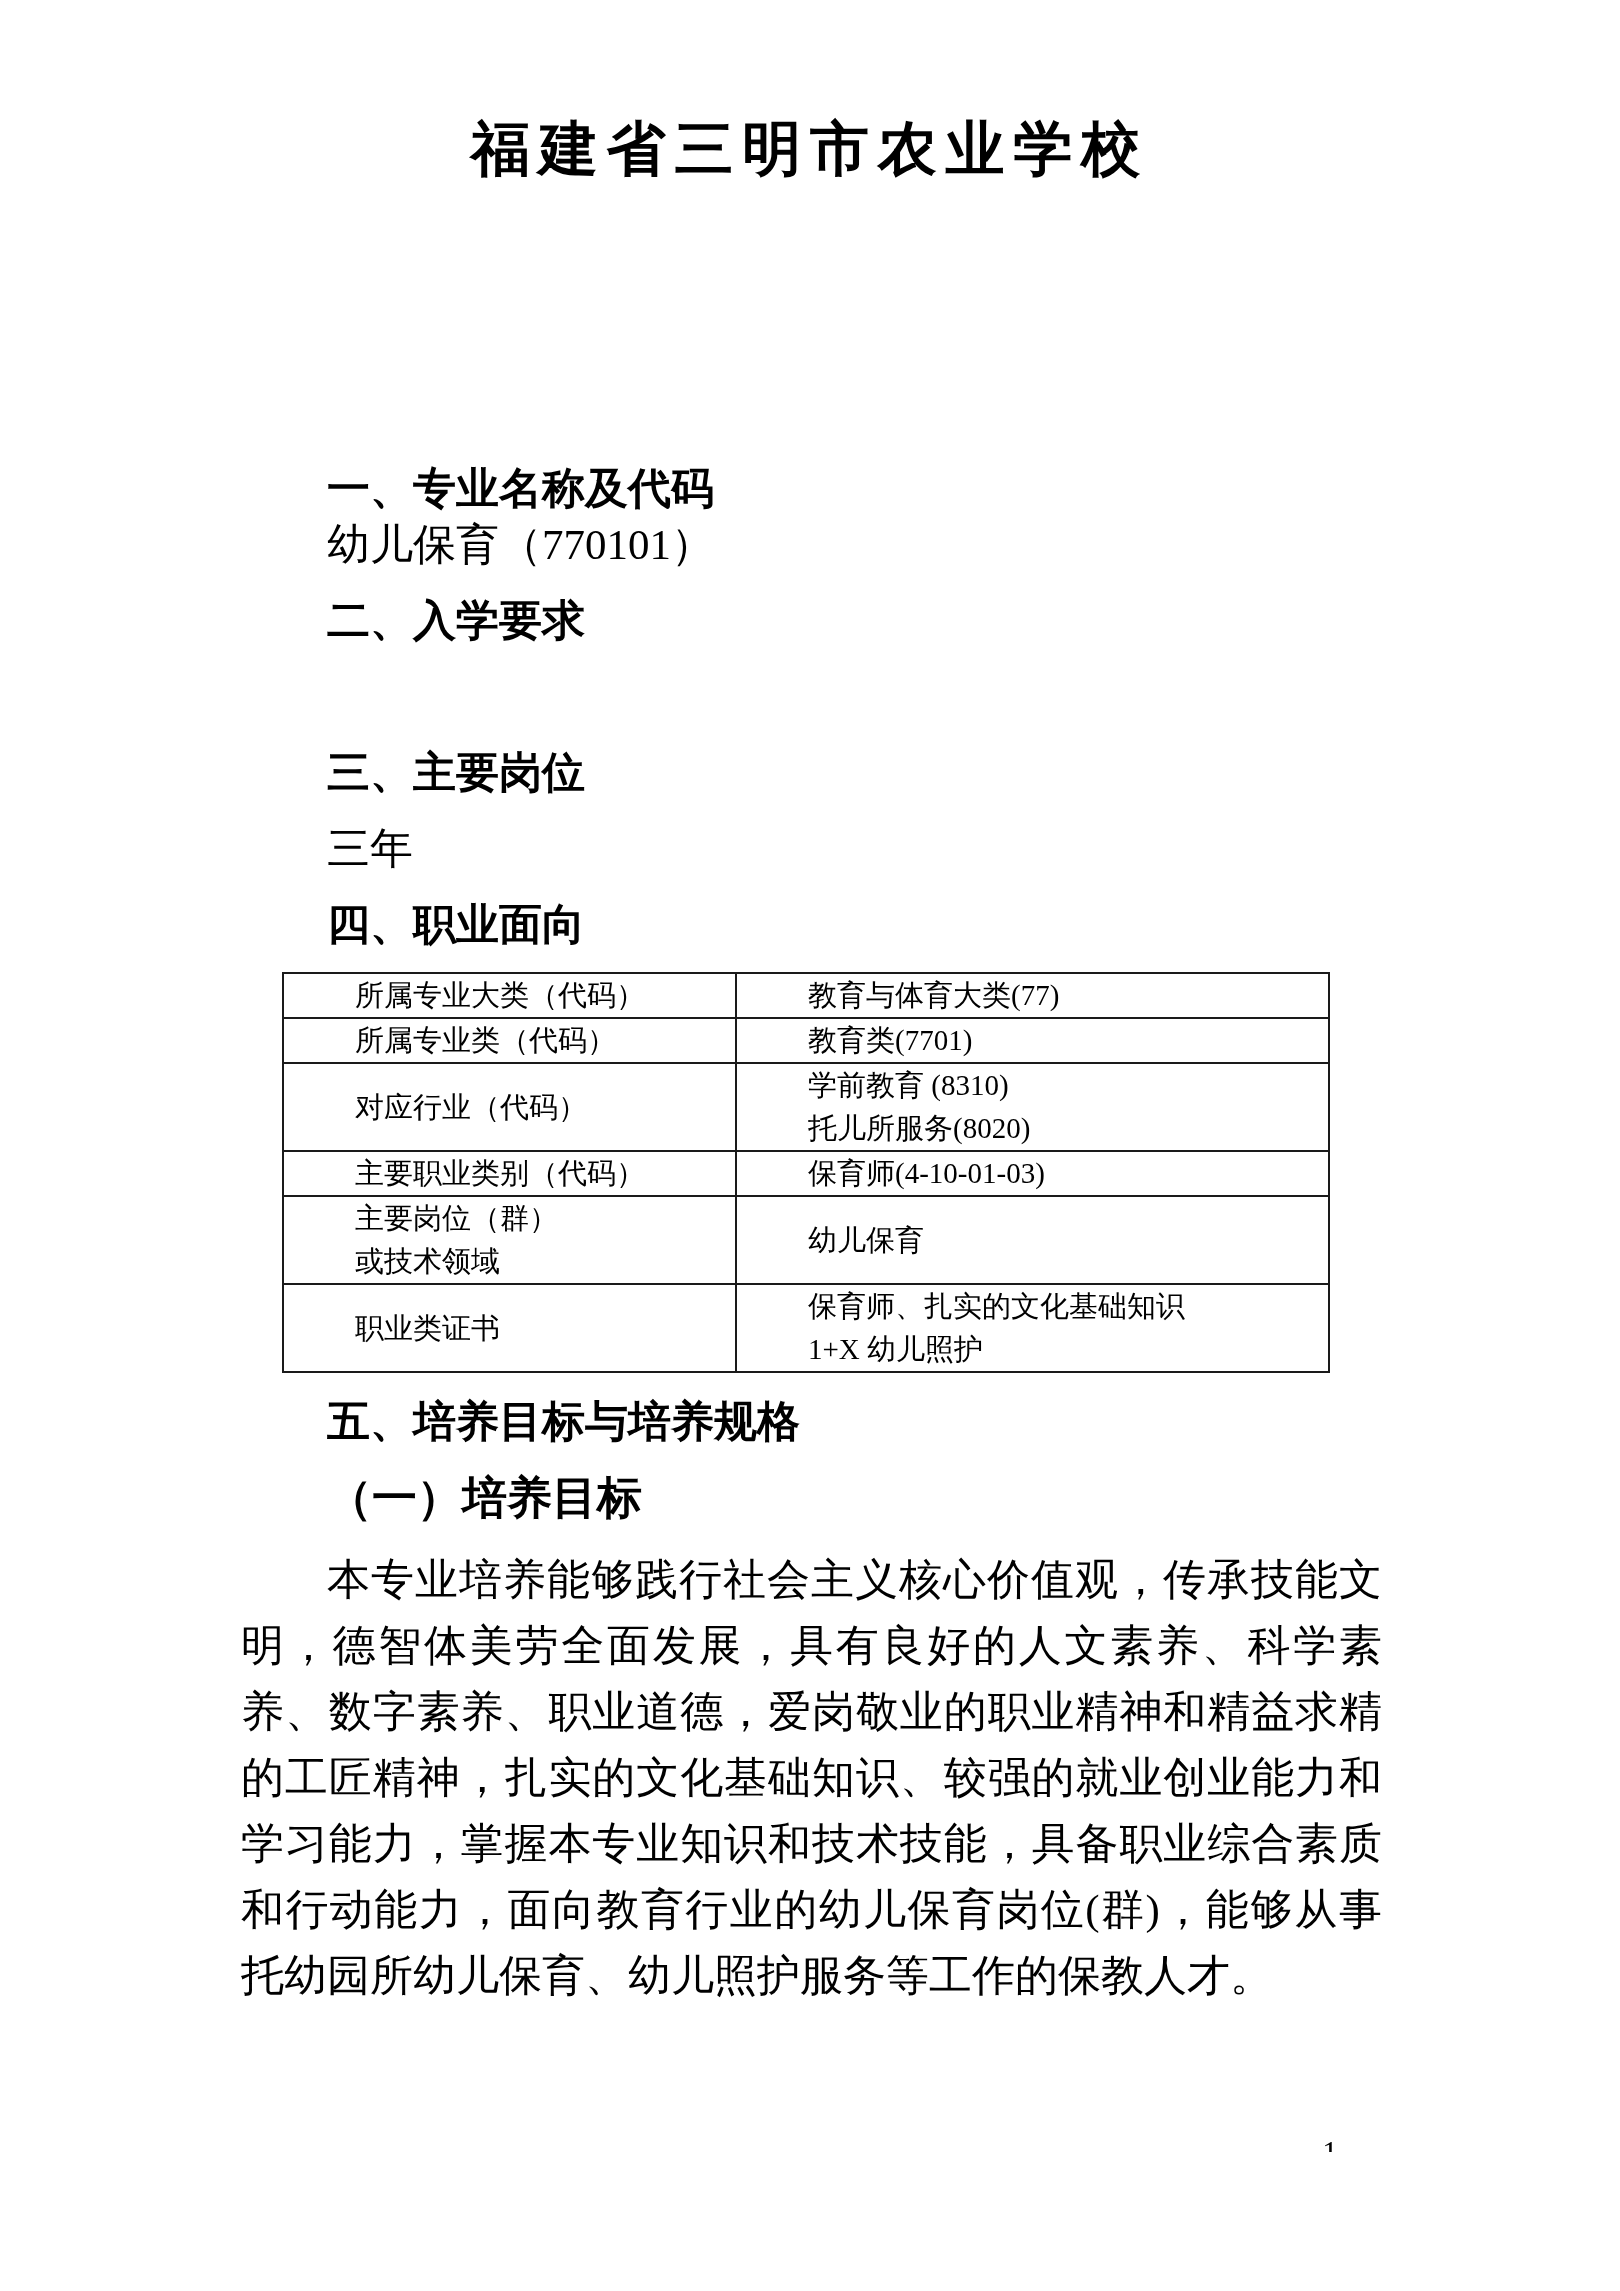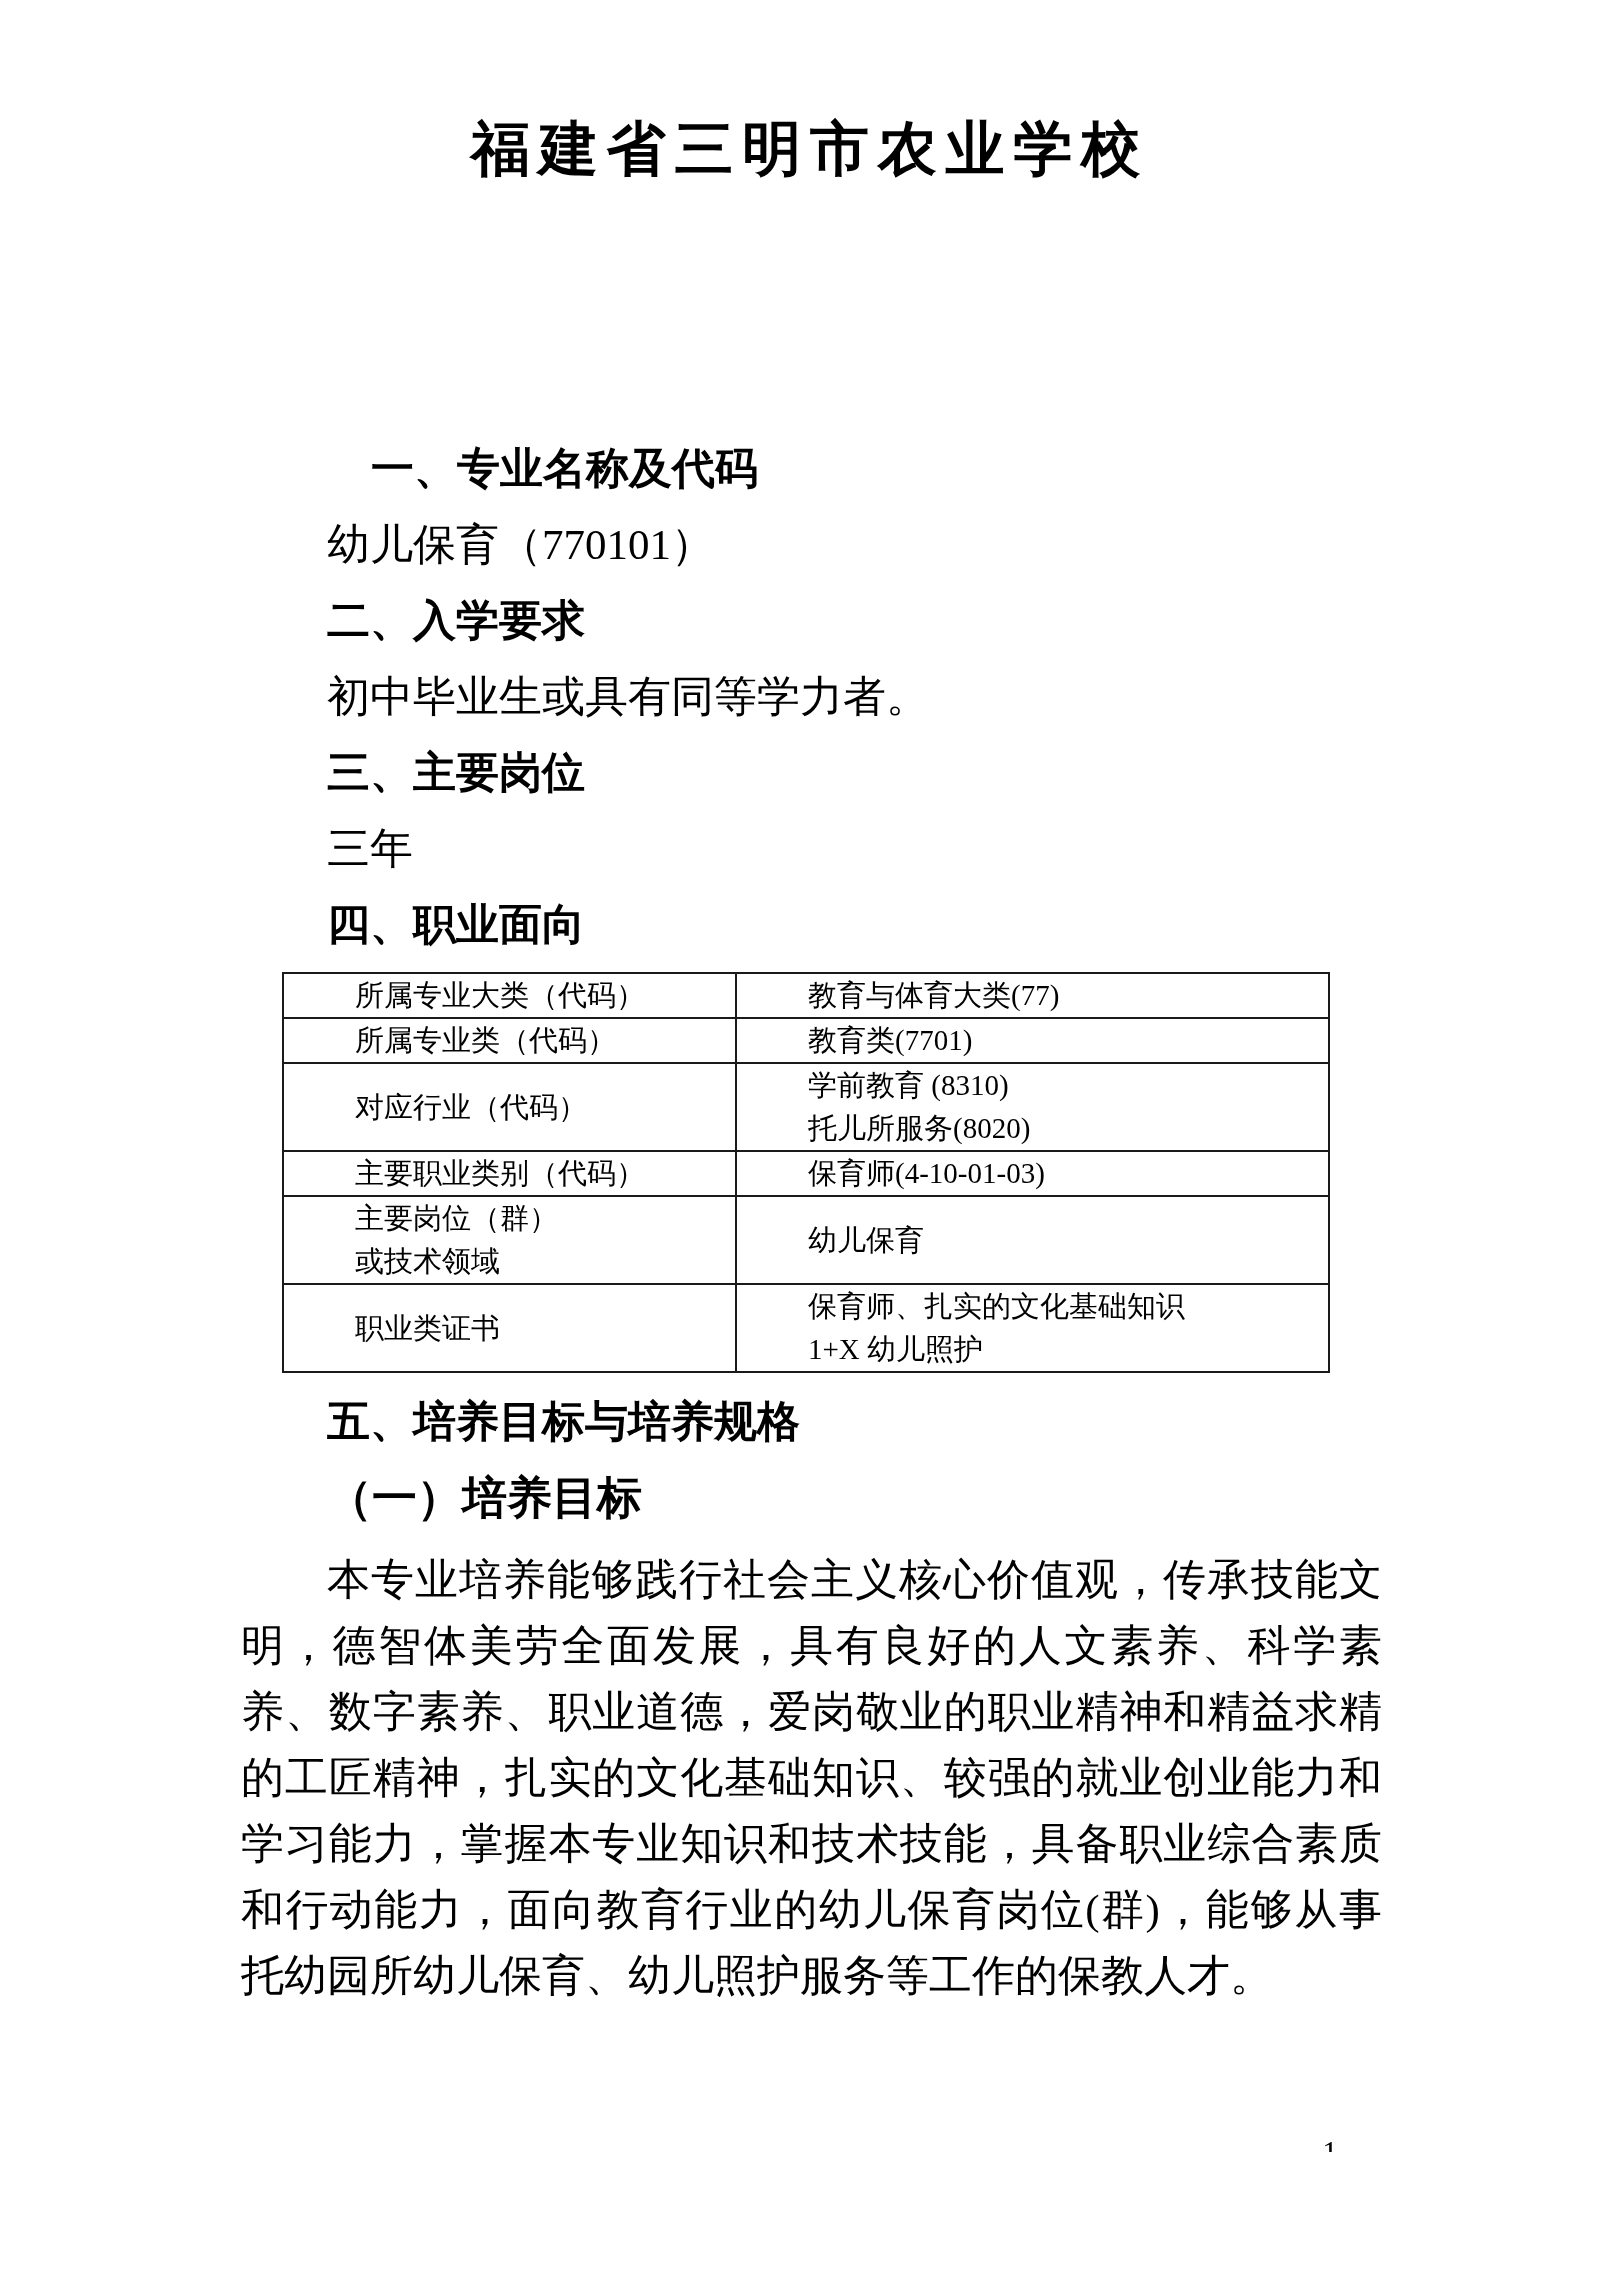--- a/index.html
+++ b/index.html
@@ -85,25 +85,24 @@
     white-space: nowrap;
   }
 </style>
 </head>
 <body>
 
 <div class="page">
 
   <div class="title-line title-line-1">福建省三明市农业学校</div>
 
-  <div class="sec-line sec-heading" style="top:443px;margin-left:44px;">一、专业名称及代码</div>
+  <div class="sec-line sec-heading" style="top:463px;">一、专业名称及代码</div>
   <div class="sec-line" style="top:519px;">幼儿保育（770101）</div>
 
   <div class="sec-line sec-heading" style="top:595px;">二、入学要求</div>
-  <div class="sec-line" style="top:671px;">初中毕业生或具有同等学力者。</div>
 
   <div class="sec-line sec-heading" style="top:747px;">三、主要岗位</div>
   <div class="sec-line" style="top:823px;">三年</div>
 
   <div class="sec-line sec-heading" style="top:899px;">四、职业面向</div>
 
   <table class="occupation-table">
     <colgroup>
         <col class="c1">
         <col class="c2">

